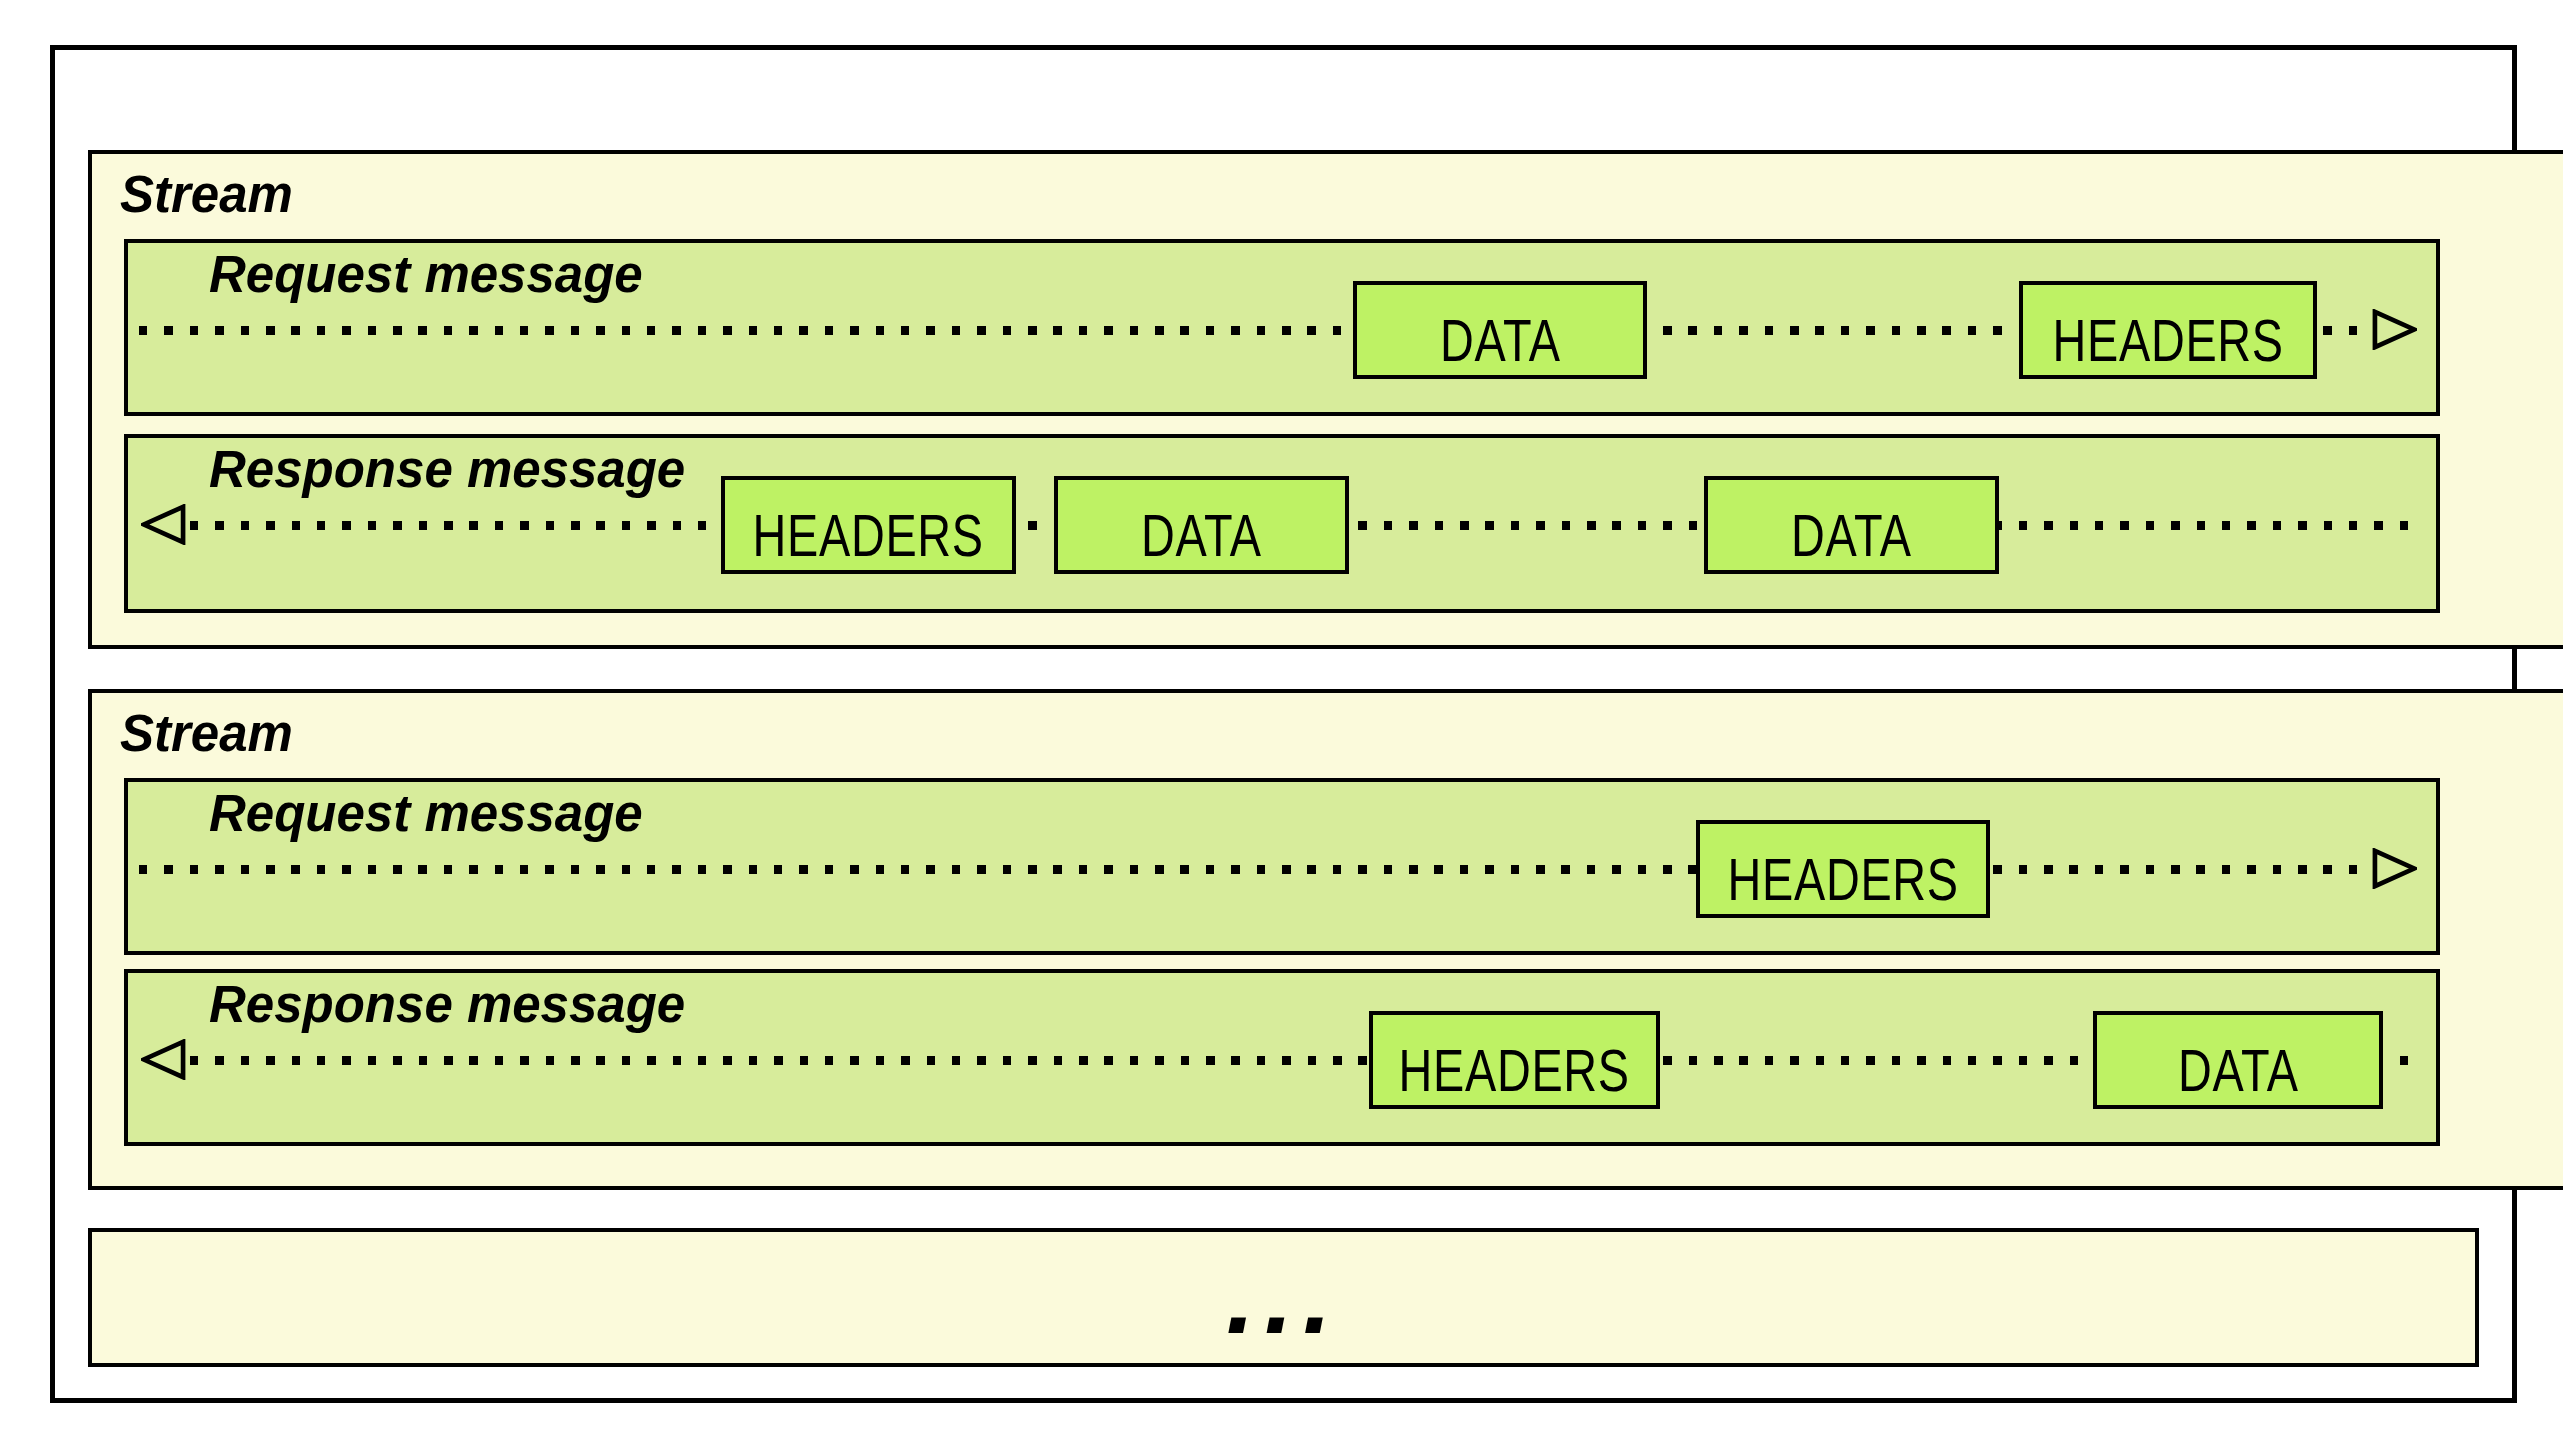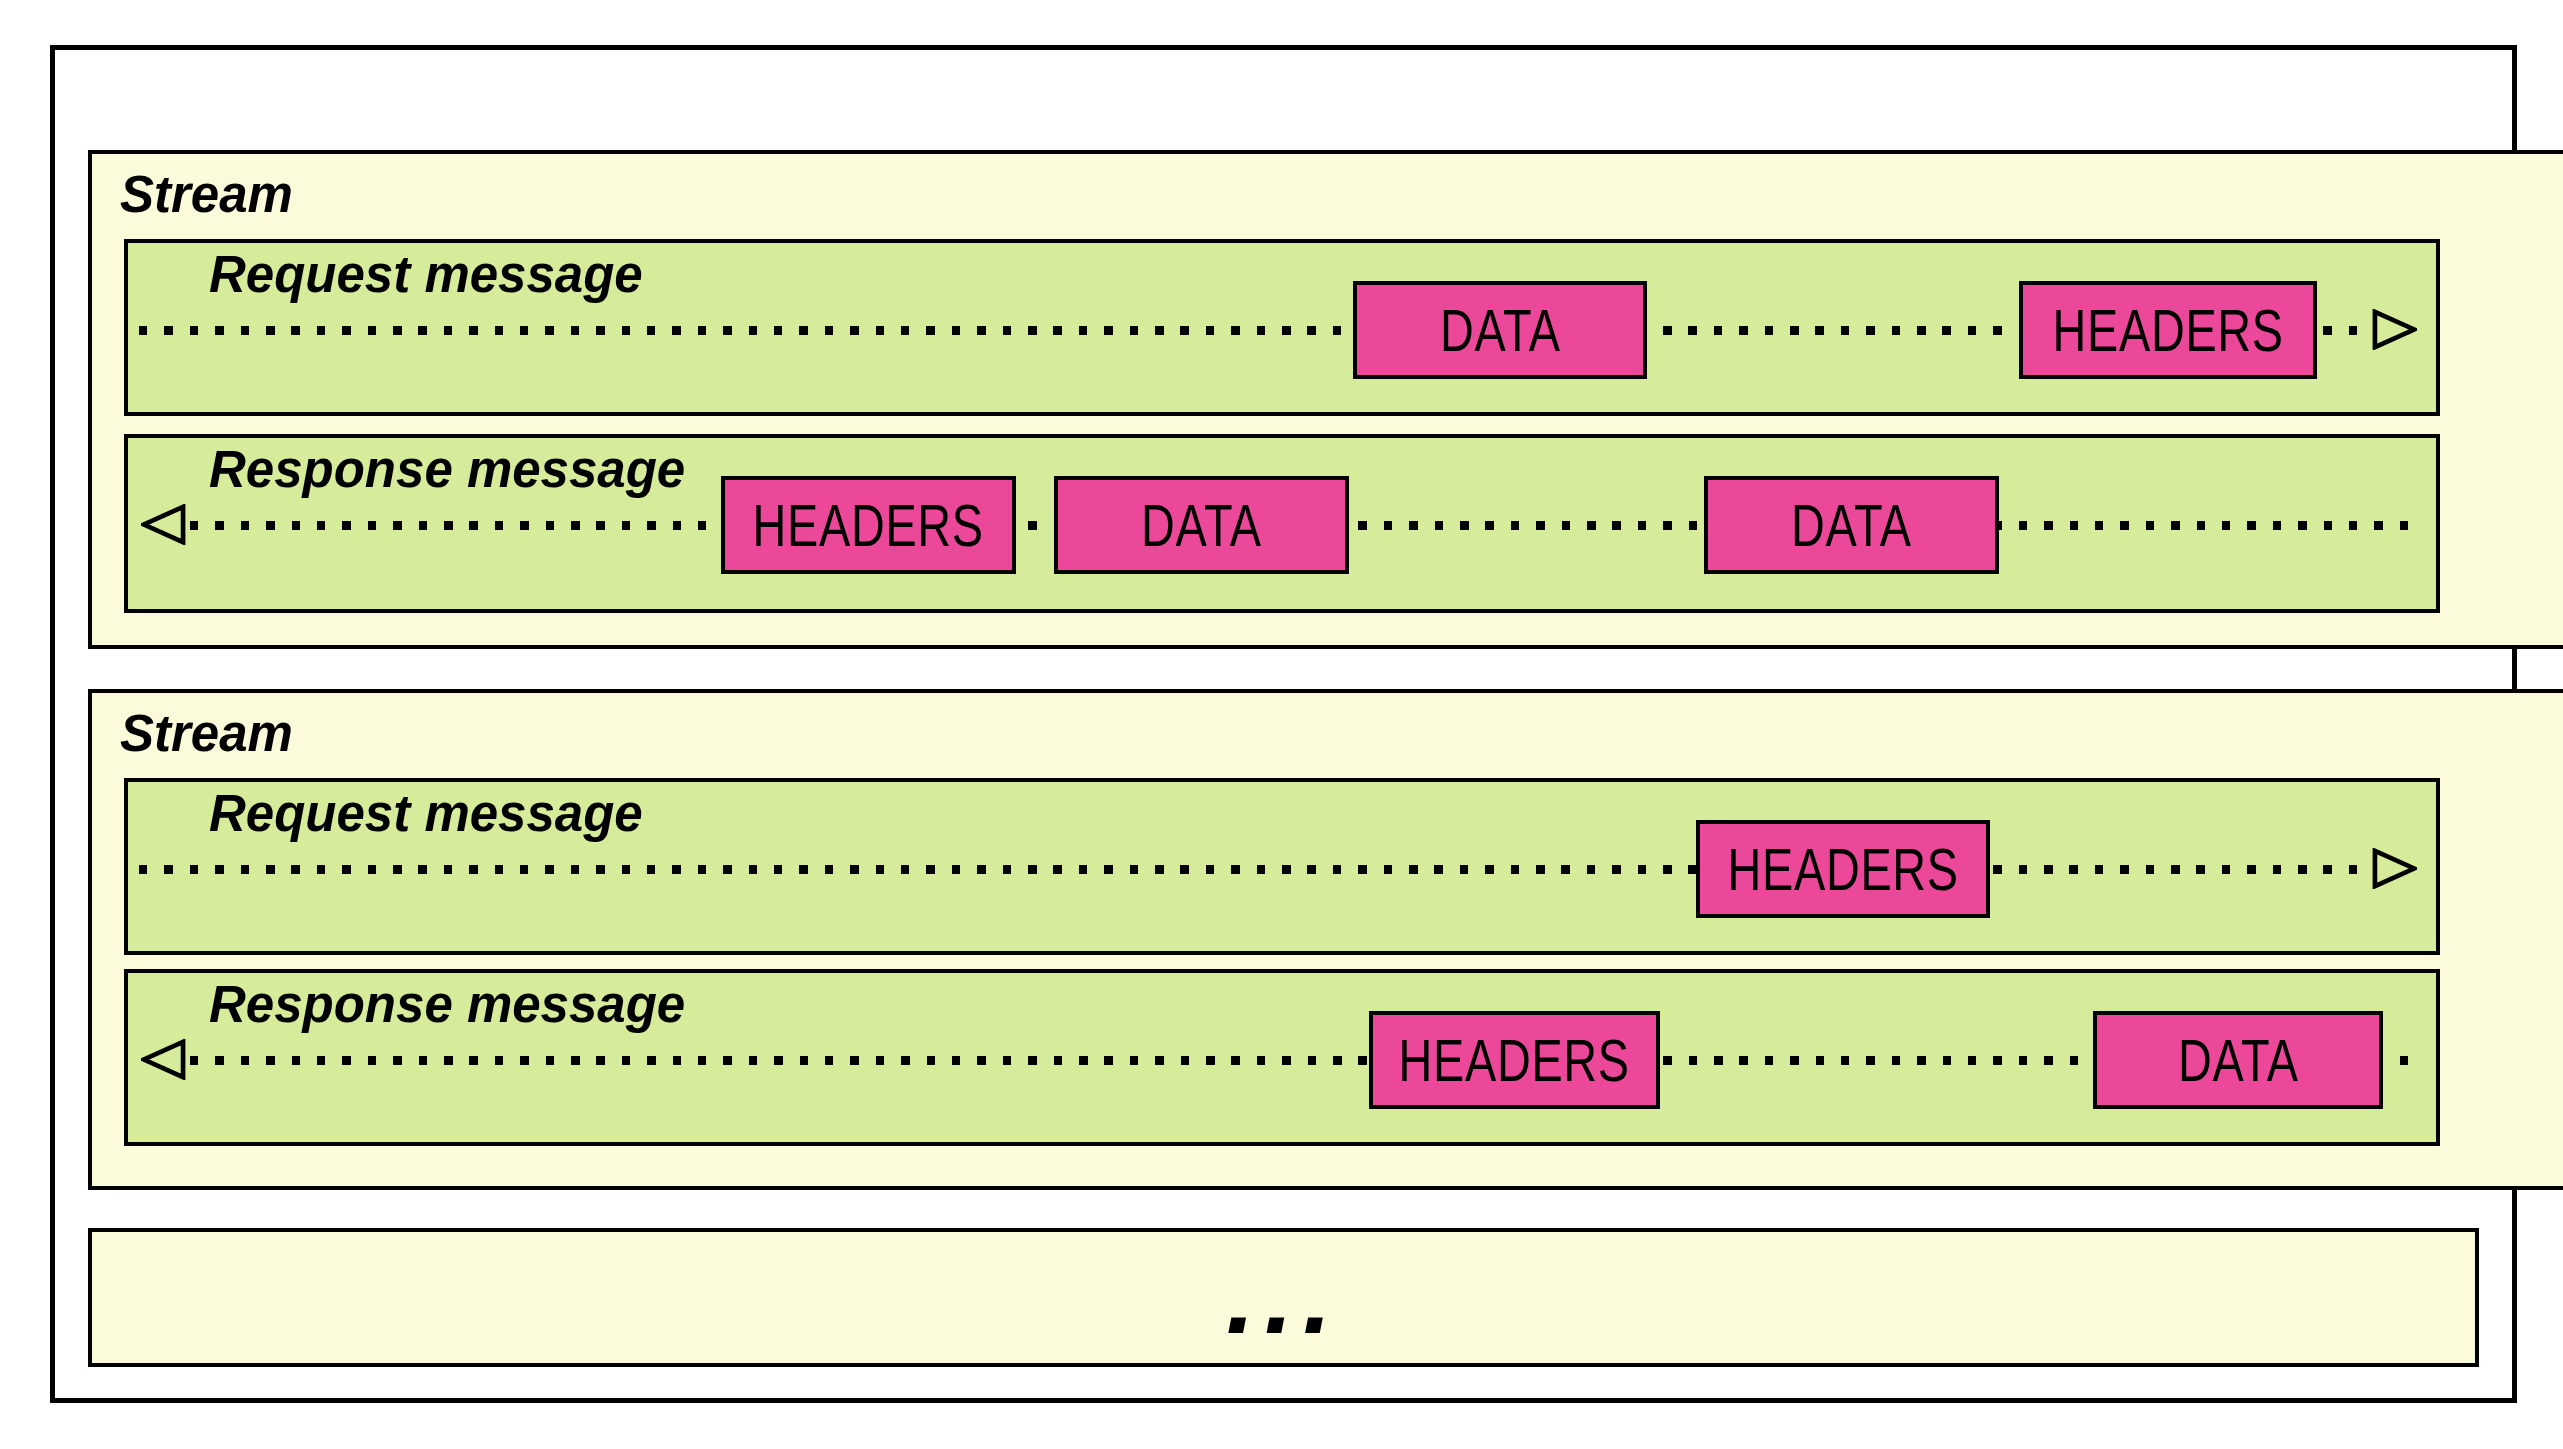--- a/index.html
+++ b/index.html
@@ -10,22 +10,22 @@
   .abs{position:absolute;box-sizing:border-box;}
   .outer{left:50px;top:45px;width:2467px;height:1358px;border:5.7px solid #000;background:#ffffff;}
   .title{left:94px;top:60px;font-size:60px;font-weight:bold;font-style:italic;white-space:nowrap;}
   .stream{width:2531px;left:89px;border:4.7px solid #000;background:#FBFADB;}
   .stream-label{left:28px;top:11.3px;font-size:51px;font-weight:bold;font-style:italic;white-space:nowrap;}
   .msgrow{left:32px;width:2316px;height:177px;border:4.7px solid #000;background:#D7EC9B;}
   .msg-label{left:81px;top:2px;font-size:51px;font-weight:bold;font-style:italic;white-space:nowrap;}
   .dotline{top:83px;height:8.5px;
     background:repeating-linear-gradient(to right,#000 0 8.5px,transparent 8.5px 25.4px);}
   .arrow{top:66px;width:45px;height:41px;}
-  .frame{top:38px;height:98px;border:4.7px solid #000;background:#ec4899;
-    display:flex;align-items:center;justify-content:center;}
+  .frame{top:38px;height:98px;border:4.7px solid #000;background:#bef264;
+    display:flex;align-items:flex-end;justify-content:center;}
   .frame-text{font-size:60px;letter-spacing:0.9px;transform:scaleX(0.78);white-space:nowrap;}
   .dots-box{left:89px;top:1229px;width:2391px;height:139px;border:4.7px solid #000;background:#FBFADB;
     display:flex;align-items:center;justify-content:center;}
   .dots-text{font-size:104px;font-weight:bold;font-style:italic;letter-spacing:9.4px;}
 </style>
 </head>
 <body>
 
 <div class="canvas">
 

